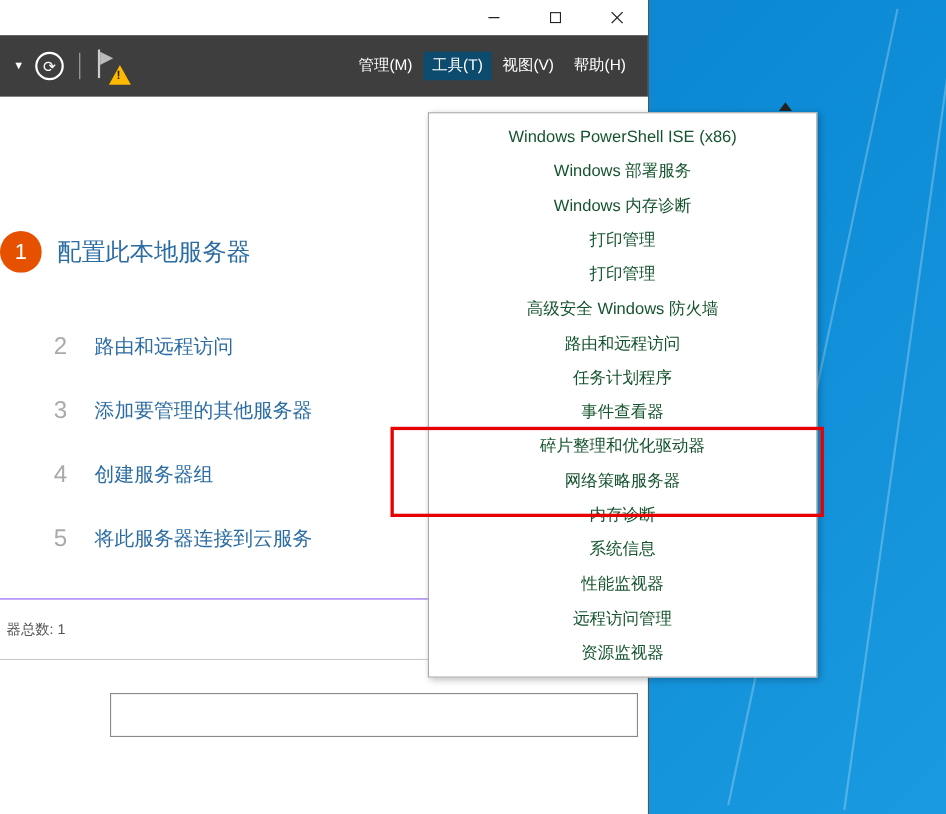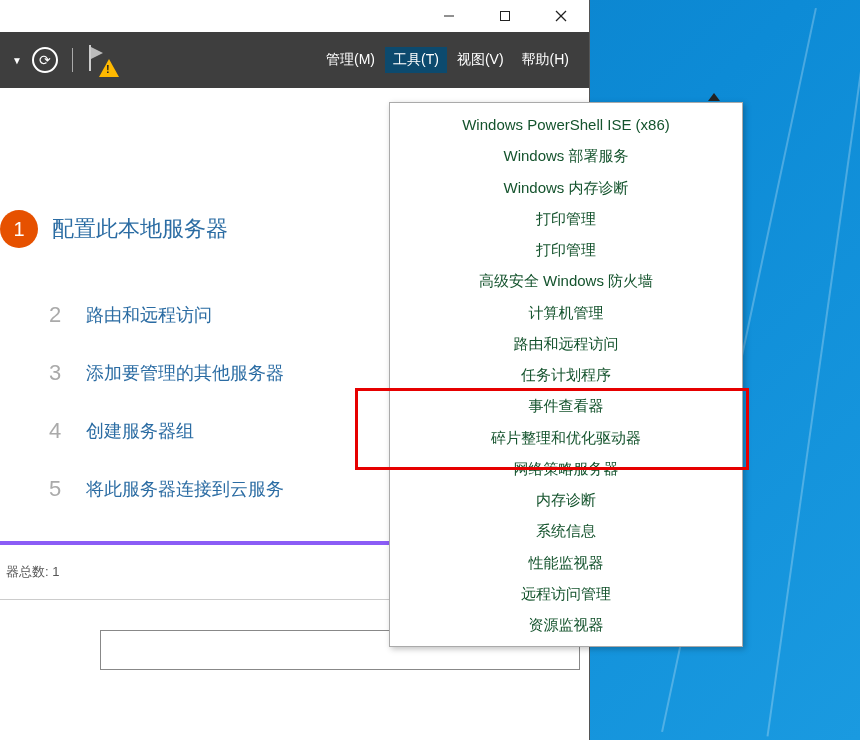--- a/index.html
+++ b/index.html
@@ -174,21 +174,21 @@
       font-size: 22px;
     }
     .step-row:not(.primary) {
       margin-left: 38px;
     }
     .bottom-strip {
       position: absolute;
       left: 0;
       bottom: 140px;
       width: 100%;
-      border-top: 4px solid #8b5cf6;
+      border-top: 1px solid #8b5cf6;
       border-bottom: 1px solid #ccc;
       padding: 18px 6px;
       font-size: 13px;
       color: #555;
     }
     .bottom-box {
       position: absolute;
       left: 100px;
       bottom: 70px;
       width: 480px;
@@ -335,21 +335,20 @@
 </div>
 
 <div class="dropdown">
   <div class="dropdown-up-arrow"></div>
   <button class="dropdown-item">Windows PowerShell ISE (x86)</button>
   <button class="dropdown-item">Windows 部署服务</button>
   <button class="dropdown-item">Windows 内存诊断</button>
   <button class="dropdown-item">打印管理</button>
   <button class="dropdown-item">打印管理</button>
   <button class="dropdown-item">高级安全 Windows 防火墙</button>
-  <button class="dropdown-item">计算机管理</button>
   <button class="dropdown-item">路由和远程访问</button>
   <button class="dropdown-item">任务计划程序</button>
   <button class="dropdown-item">事件查看器</button>
   <button class="dropdown-item">碎片整理和优化驱动器</button>
   <button class="dropdown-item">网络策略服务器</button>
   <button class="dropdown-item">内存诊断</button>
   <button class="dropdown-item">系统信息</button>
   <button class="dropdown-item">性能监视器</button>
   <button class="dropdown-item">远程访问管理</button>
   <button class="dropdown-item">资源监视器</button>

